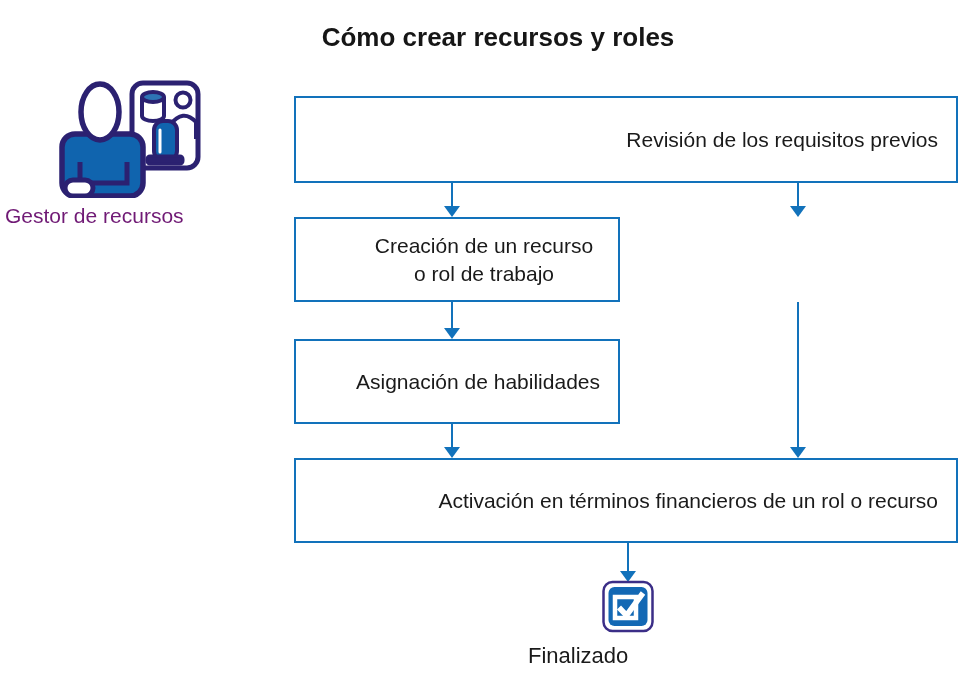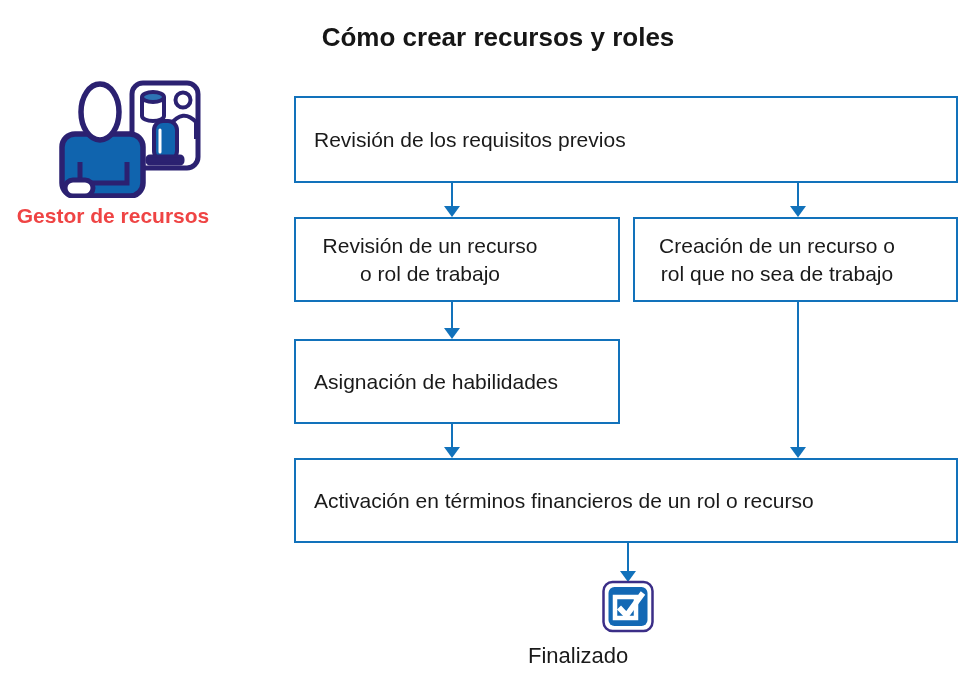--- a/index.html
+++ b/index.html
@@ -18,27 +18,27 @@
     font-family:"Liberation Sans","DejaVu Sans",sans-serif;color:var(--text);
     overflow:hidden;
   }
   .title{
     position:absolute;top:10px;left:0;width:100%;margin:12px;
     text-align:center;font-size:26px;font-weight:700;color:#161616;
   }
   
   .actor-icon{position:absolute;left:55px;top:70px;width:160px;height:128px;}
   .actor-label{
-    position:absolute;left:5px;top:204px;width:216px;text-align:center;
-    font-size:21px;font-weight:700;color:#ef4444;
+    position:absolute;left:5px;top:204px;width:216px;
+    font-size:21px;font-weight:400;color:#701a75;
   }
   
   .node{
     position:absolute;background:#fff;border:2px solid var(--accent-blue);
-    box-sizing:border-box;display:flex;align-items:center;justify-content:flex-start;
+    box-sizing:border-box;display:flex;align-items:center;justify-content:flex-end;
     text-align:center;font-size:21px;line-height:1.32;color:var(--text);padding:4px 18px;
   }
   .node span{display:inline-block;}
   .node-review{left:294px;top:96px;width:664px;height:87px;}
   .node-create-labor{left:294px;top:217px;width:326px;height:85px;}
   .node-create-labor span{max-width:232px;}
   .node-create-nonlabor{left:633px;top:217px;width:325px;height:85px;}
   .node-create-nonlabor span{max-width:248px;}
   .node-assign{left:294px;top:339px;width:326px;height:85px;}
   .node-activate{left:294px;top:458px;width:664px;height:85px;}
@@ -98,24 +98,21 @@
     <path d="M25,92 v21 h47 v-21" fill="none" stroke="#2B2171" stroke-width="5"></path>
 
     <rect x="10" y="110" width="28" height="16" rx="8" fill="#fff" class="st-out" stroke-width="5"></rect>
   </svg>
   <div class="actor-label">Gestor de recursos</div>
 
   <div class="node node-review">
     <span>Revisión de los requisitos previos</span>
   </div>
   <div class="node node-create-labor">
-    <span>Revisión de un recurso o rol de trabajo</span>
-  </div>
-  <div class="node node-create-nonlabor">
-    <span>Creación de un recurso o rol que no sea de trabajo</span>
+    <span>Creación de un recurso o rol de trabajo</span>
   </div>
   <div class="node node-activate">
     <span>Activación en términos financieros de un rol o recurso</span>
   </div>
   <div class="node node-assign">
     <span>Asignación de habilidades</span>
   </div>
 
   <div class="connector c1">
     <i class="shaft"></i>

